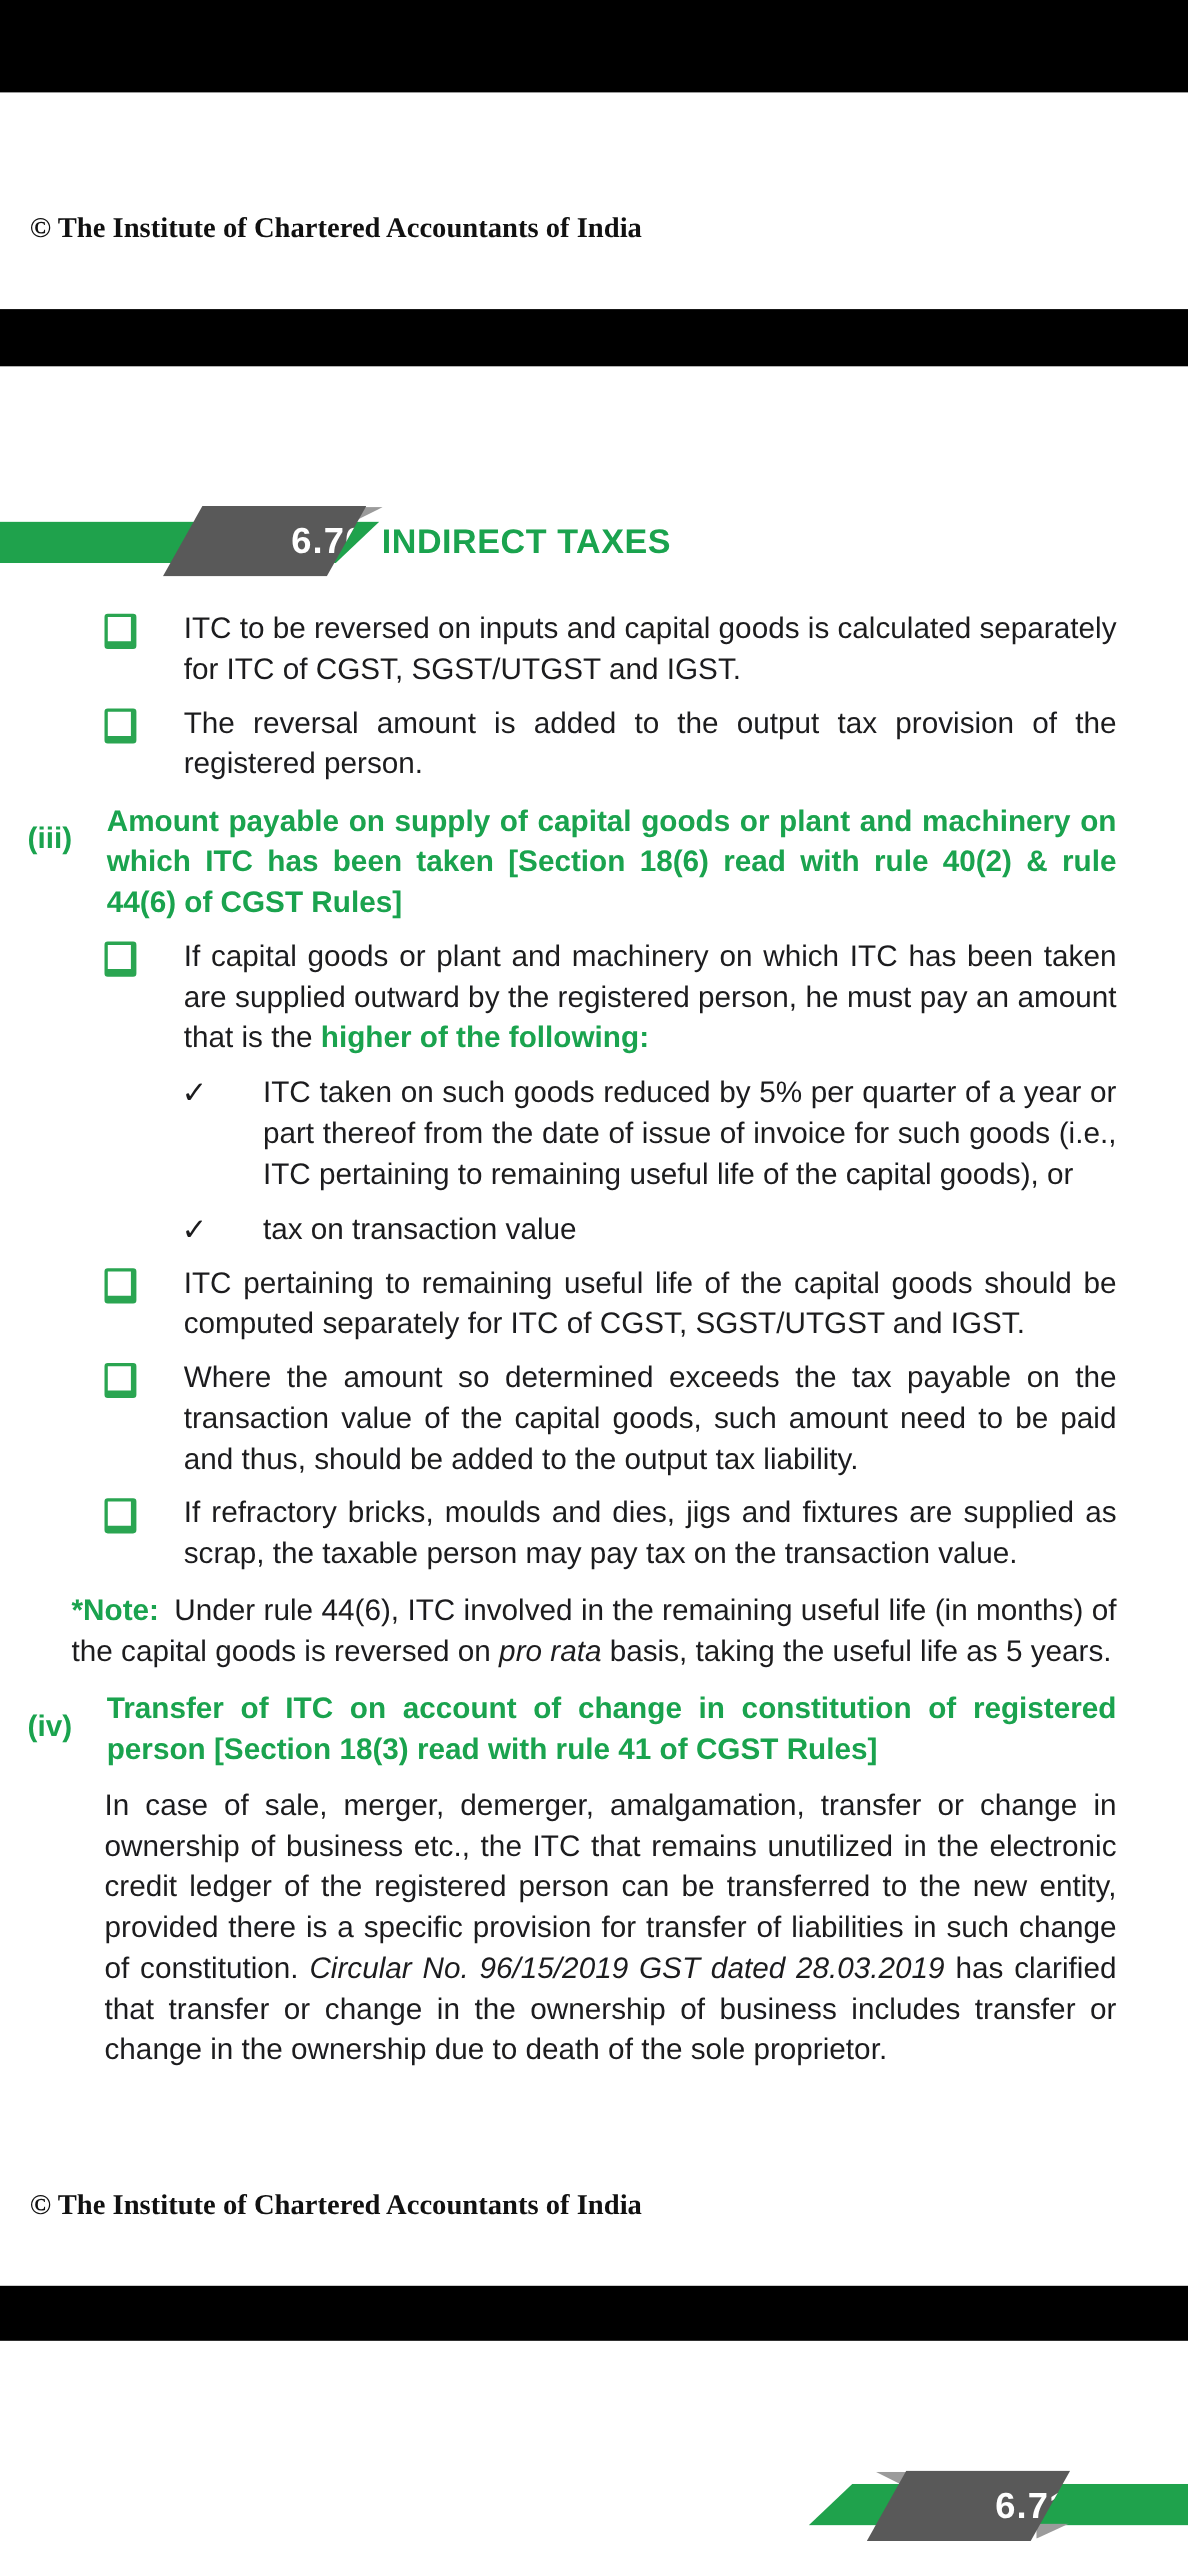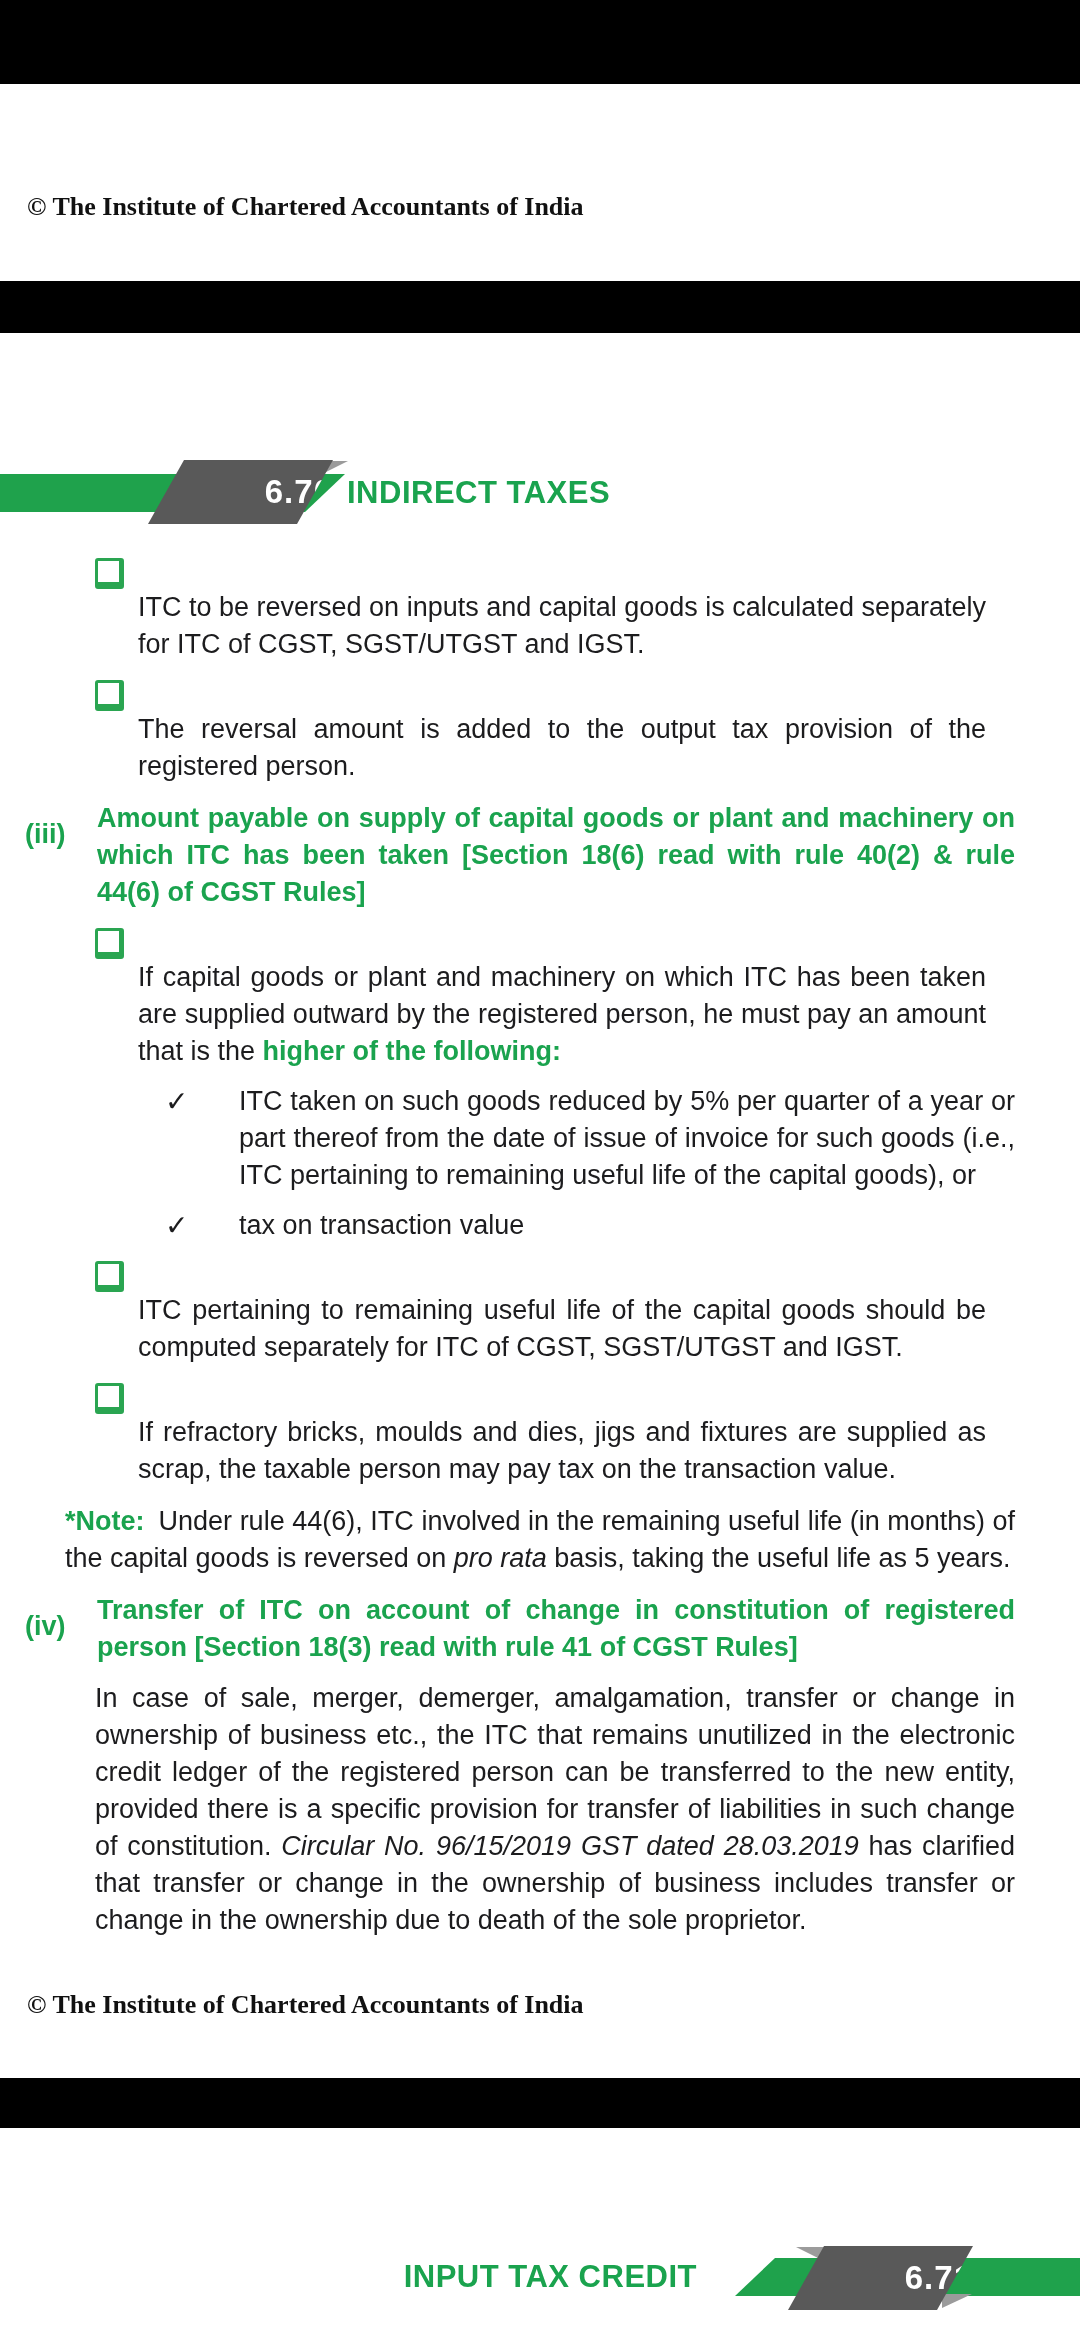--- a/index.html
+++ b/index.html
@@ -30,21 +30,21 @@
   .wedge-a{left:318px;top:461px;width:30px;height:15px;clip-path:polygon(0 0,100% 0,0 100%);}
   .wedge-b{left:796px;top:2247px;width:30px;height:15px;clip-path:polygon(0 0,100% 0,100% 100%);}
   .wedge-c{left:942px;top:2294px;width:30px;height:14px;clip-path:polygon(0 0,100% 0,0 100%);}
   .banner-title{position:absolute;font-weight:bold;font-size:31px;color:#1aa34e;
                 line-height:38px;white-space:nowrap;letter-spacing:0.5px;}
   .bt-top{left:347px;top:474px;}
   .bt-bottom{right:383px;top:2258px;}
 
   
   .content{position:absolute;left:95px;top:553px;width:920px;font-size:27px;line-height:37px;}
-  .bullet{display:flex;margin-top:12px;align-items:flex-start;flex-direction:column;}
+  .bullet{display:flex;margin-top:12px;align-items:flex-start;}
   .bullet:first-child{margin-top:0;}
   .bx{flex:0 0 21px;width:21px;height:22px;margin-top:5px;background:#fff;
       border:3px solid #2aa551;border-right-width:5px;border-bottom-width:7px;border-radius:3px;}
   .bullet .tx{margin-left:43px;width:848px;text-align:justify;}
   .check-row{display:flex;margin-left:70px;margin-top:13px;align-items:flex-start;}
   .mk{flex:0 0 26px;font-size:28px;color:#1c1c1e;}
   .check-row .tx{margin-left:48px;width:776px;text-align:justify;}
   .section{position:relative;margin-top:15px;}
   .section-label{position:absolute;left:-70px;top:16px;color:#1aa34e;font-weight:bold;}
   .section-heading{width:918px;color:#1aa34e;font-weight:bold;text-align:justify;margin-left:2px;}
@@ -101,20 +101,24 @@
     <div class="check-row">
       <span class="mk">✓</span>
       <div class="tx">tax on transaction value</div>
     </div>
 
     <div class="bullet">
       <span class="bx"></span>
       <div class="tx">ITC pertaining to remaining useful life of the capital goods should be computed separately for ITC of CGST, SGST/UTGST and IGST.</div>
     </div>
 
+    <div class="bullet">
+      <span class="bx"></span>
+      <div class="tx">Where the amount so determined exceeds the tax payable on the transaction value of the capital goods, such amount need to be paid and thus, should be added to the output tax liability.</div>
+    </div>
 
     <div class="bullet">
       <span class="bx"></span>
       <div class="tx">If refractory bricks, moulds and dies, jigs and fixtures are supplied as scrap, the taxable person may pay tax on the transaction value.</div>
     </div>
 
     <div class="note"><span class="gbold" style="padding-right:14px">*Note:</span><span>Under rule 44(6), ITC involved in the remaining useful life (in months) of the capital goods is reversed on </span><span class="it">pro rata</span><span> basis, taking the useful life as 5 years.</span></div>
 
     <div class="section">
       <span class="section-label">(iv)</span>
@@ -122,21 +126,20 @@
     </div>
 
     <div class="para"><span>In case of sale, merger, demerger, amalgamation, transfer or change in ownership of business etc., the ITC that remains unutilized in the electronic credit ledger of the registered person can be transferred to the new entity, provided there is a specific provision for transfer of liabilities in such change of constitution.  </span><span class="it">Circular No. 96/15/2019 GST dated 28.03.2019</span><span> has clarified that transfer or change in the ownership of business includes transfer or change in the ownership due to death of the sole proprietor.</span></div>
 
   </div>
 
   <div class="copyright cr-bottom">© The Institute of Chartered Accountants of India</div>
 
   <div class="blackbar bar-bottom"></div>
 
-  <div class="banner-title bt-bottom">INPUT TAX CREDIT</div>
   <div class="band band-bottom"></div>
   <div class="wedge wedge-b"></div>
   <div class="wedge wedge-c"></div>
   <div class="pgram pg-bottom">
     <span class="pgnum">6.71</span>
   </div>
 
 </div>
 
 </body></html>

